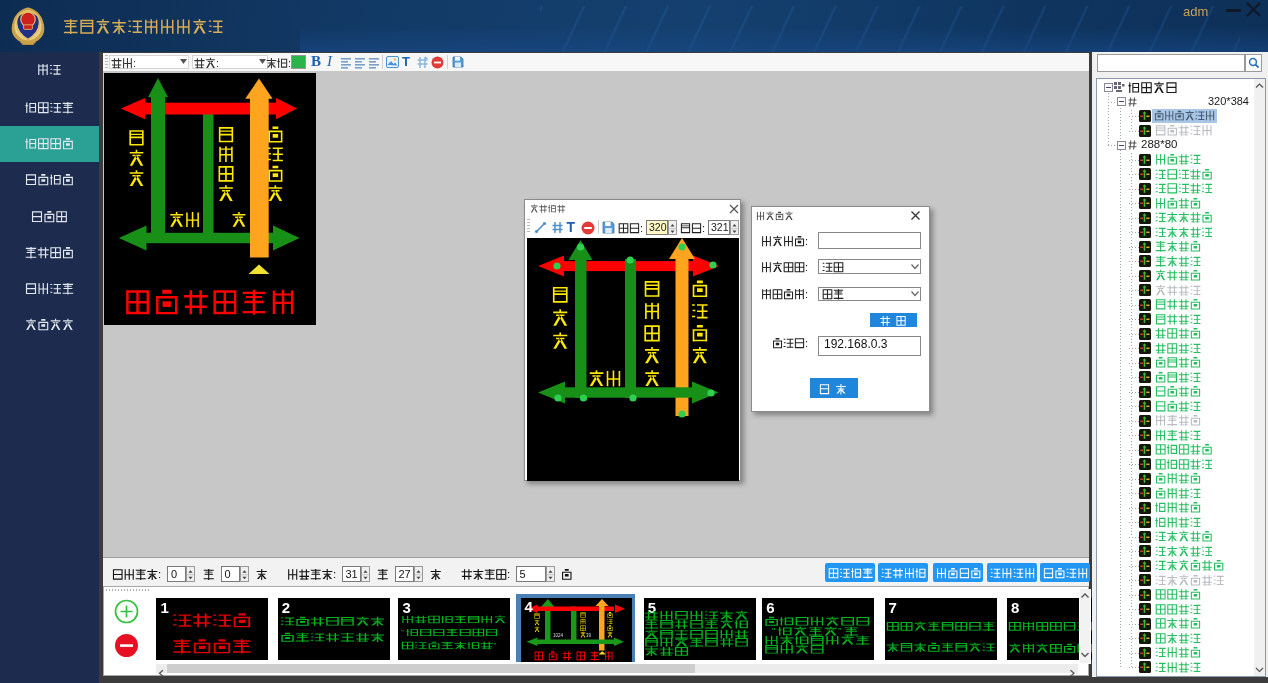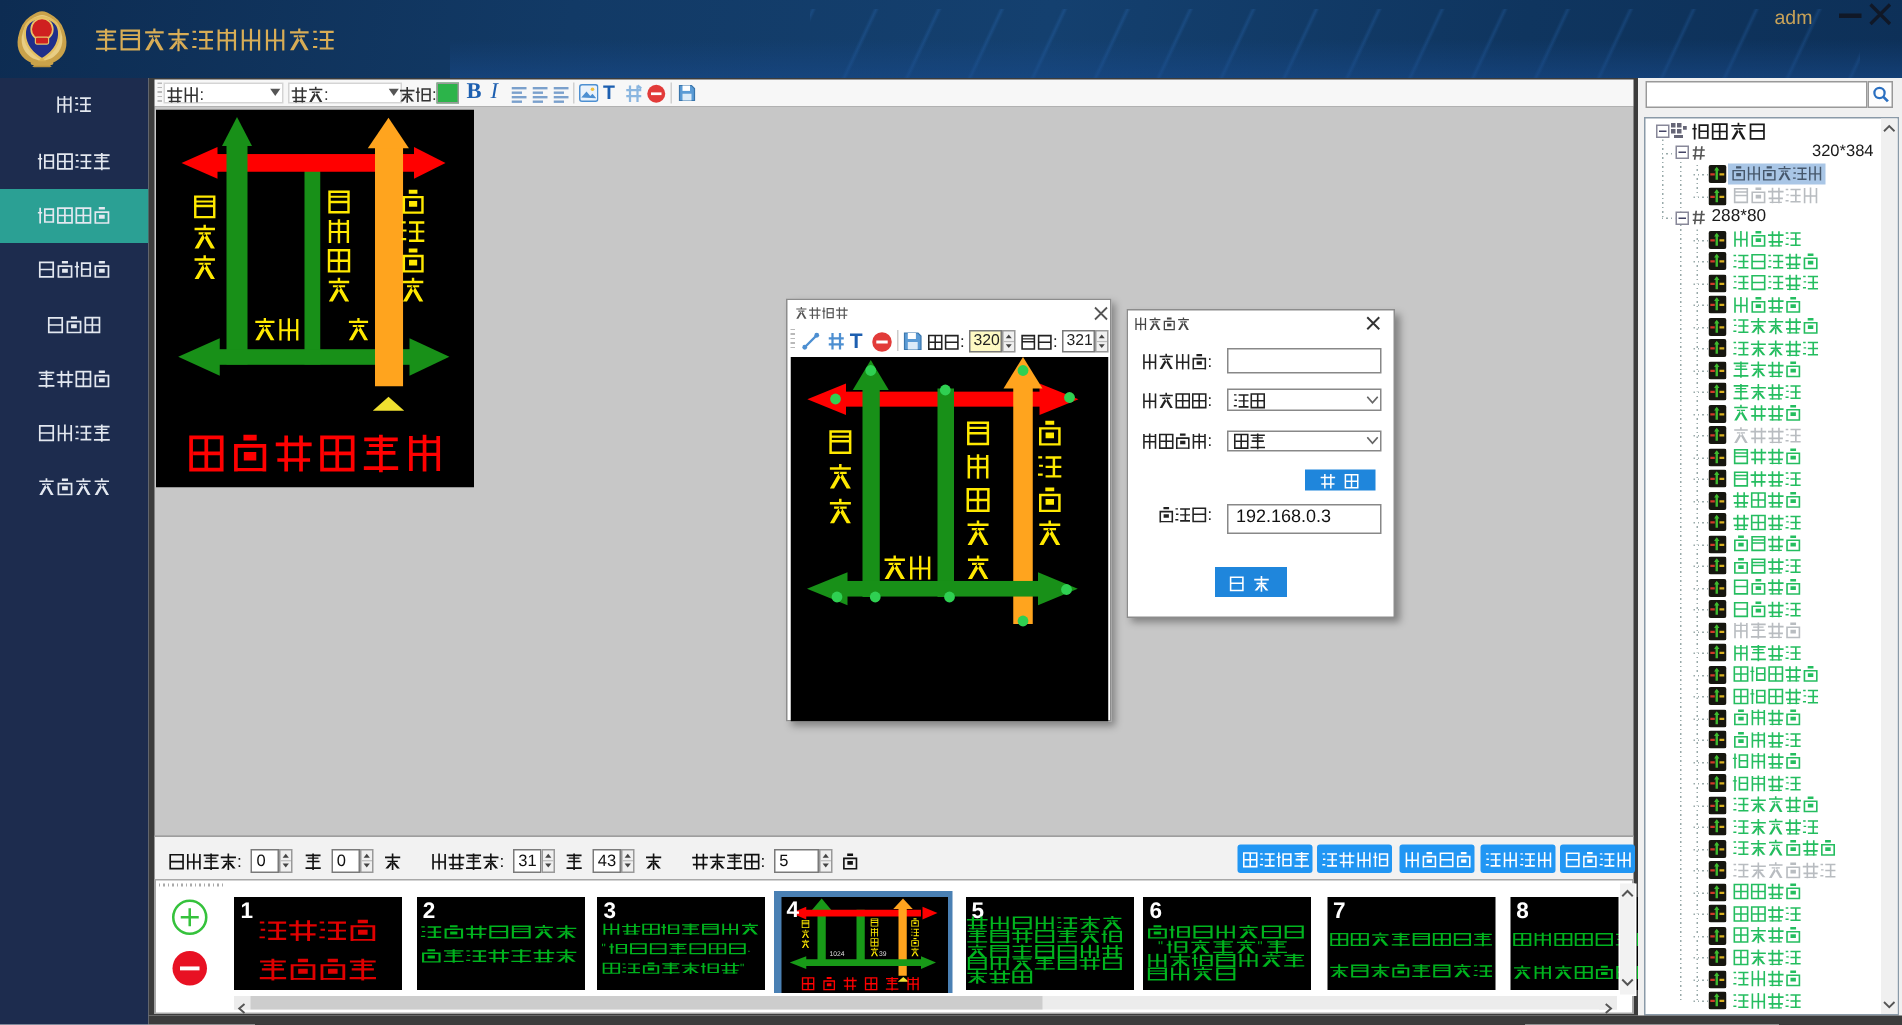--- a/index.html
+++ b/index.html
@@ -665,21 +665,21 @@
 <div class="abs" style="left:360.5px;top:566px;width:9px;height:15.5px;background:#f0f0f0;border:1px solid #999"><svg width="7" height="13.5">
       <path d="M3.5 2.2L5.6 4.8H1.4z" fill="#444"></path>
       <path d="M3.5 11.3L1.4 8.7H5.6z" fill="#444"></path>
       <rect x="0" y="6.4" width="7" height="0.8" fill="#bbb"></rect>
     </svg></div>
 <svg style="position:absolute;left:376.5px;top:568.0px;overflow:visible" width="12" height="14">
     <g fill="#111">
       <use href="#u65f6" transform="translate(0.0,0.7) scale(1.150,1.150)"></use>
     </g>
   </svg>
-<div class="abs" style="left:394.5px;top:566px;width:19px;height:15.5px;background:#fff;border:1px solid #7a7a7a;font-size:11px;color:#111;padding-left:3px;line-height:14px">43</div>
+<div class="abs" style="left:394.5px;top:566px;width:19px;height:15.5px;background:#fff;border:1px solid #7a7a7a;font-size:11px;color:#111;padding-left:3px;line-height:14px">27</div>
 <div class="abs" style="left:413.5px;top:566px;width:9px;height:15.5px;background:#f0f0f0;border:1px solid #999"><svg width="7" height="13.5">
       <path d="M3.5 2.2L5.6 4.8H1.4z" fill="#444"></path>
       <path d="M3.5 11.3L1.4 8.7H5.6z" fill="#444"></path>
       <rect x="0" y="6.4" width="7" height="0.8" fill="#bbb"></rect>
     </svg></div>
 <svg style="position:absolute;left:429.8px;top:568.0px;overflow:visible" width="12" height="14">
     <g fill="#111">
       <use href="#u5206" transform="translate(0.0,0.7) scale(1.150,1.150)"></use>
     </g>
   </svg>

